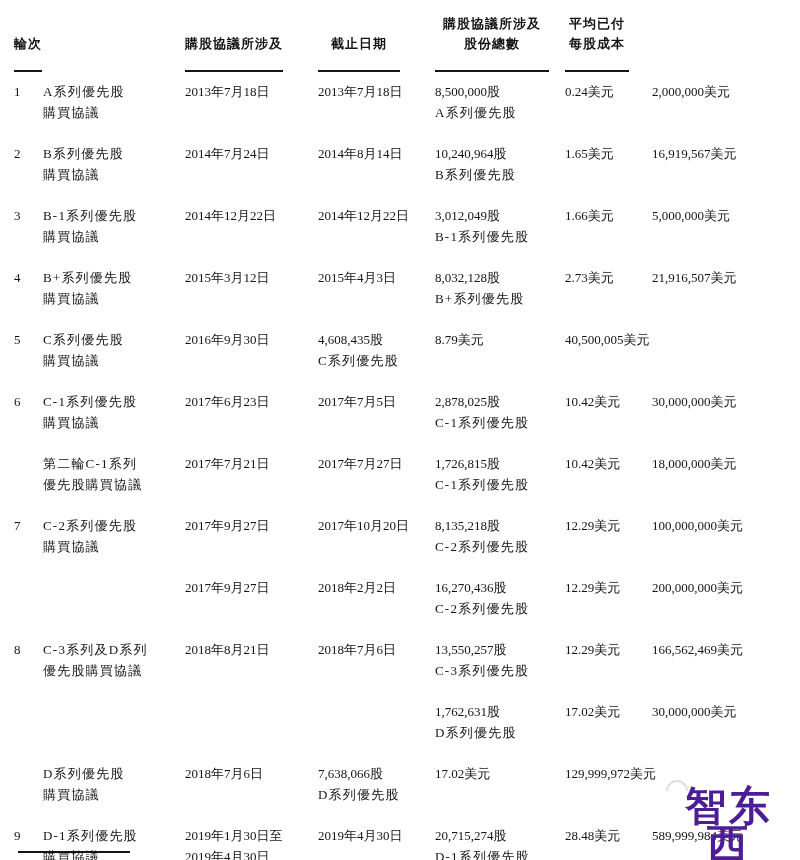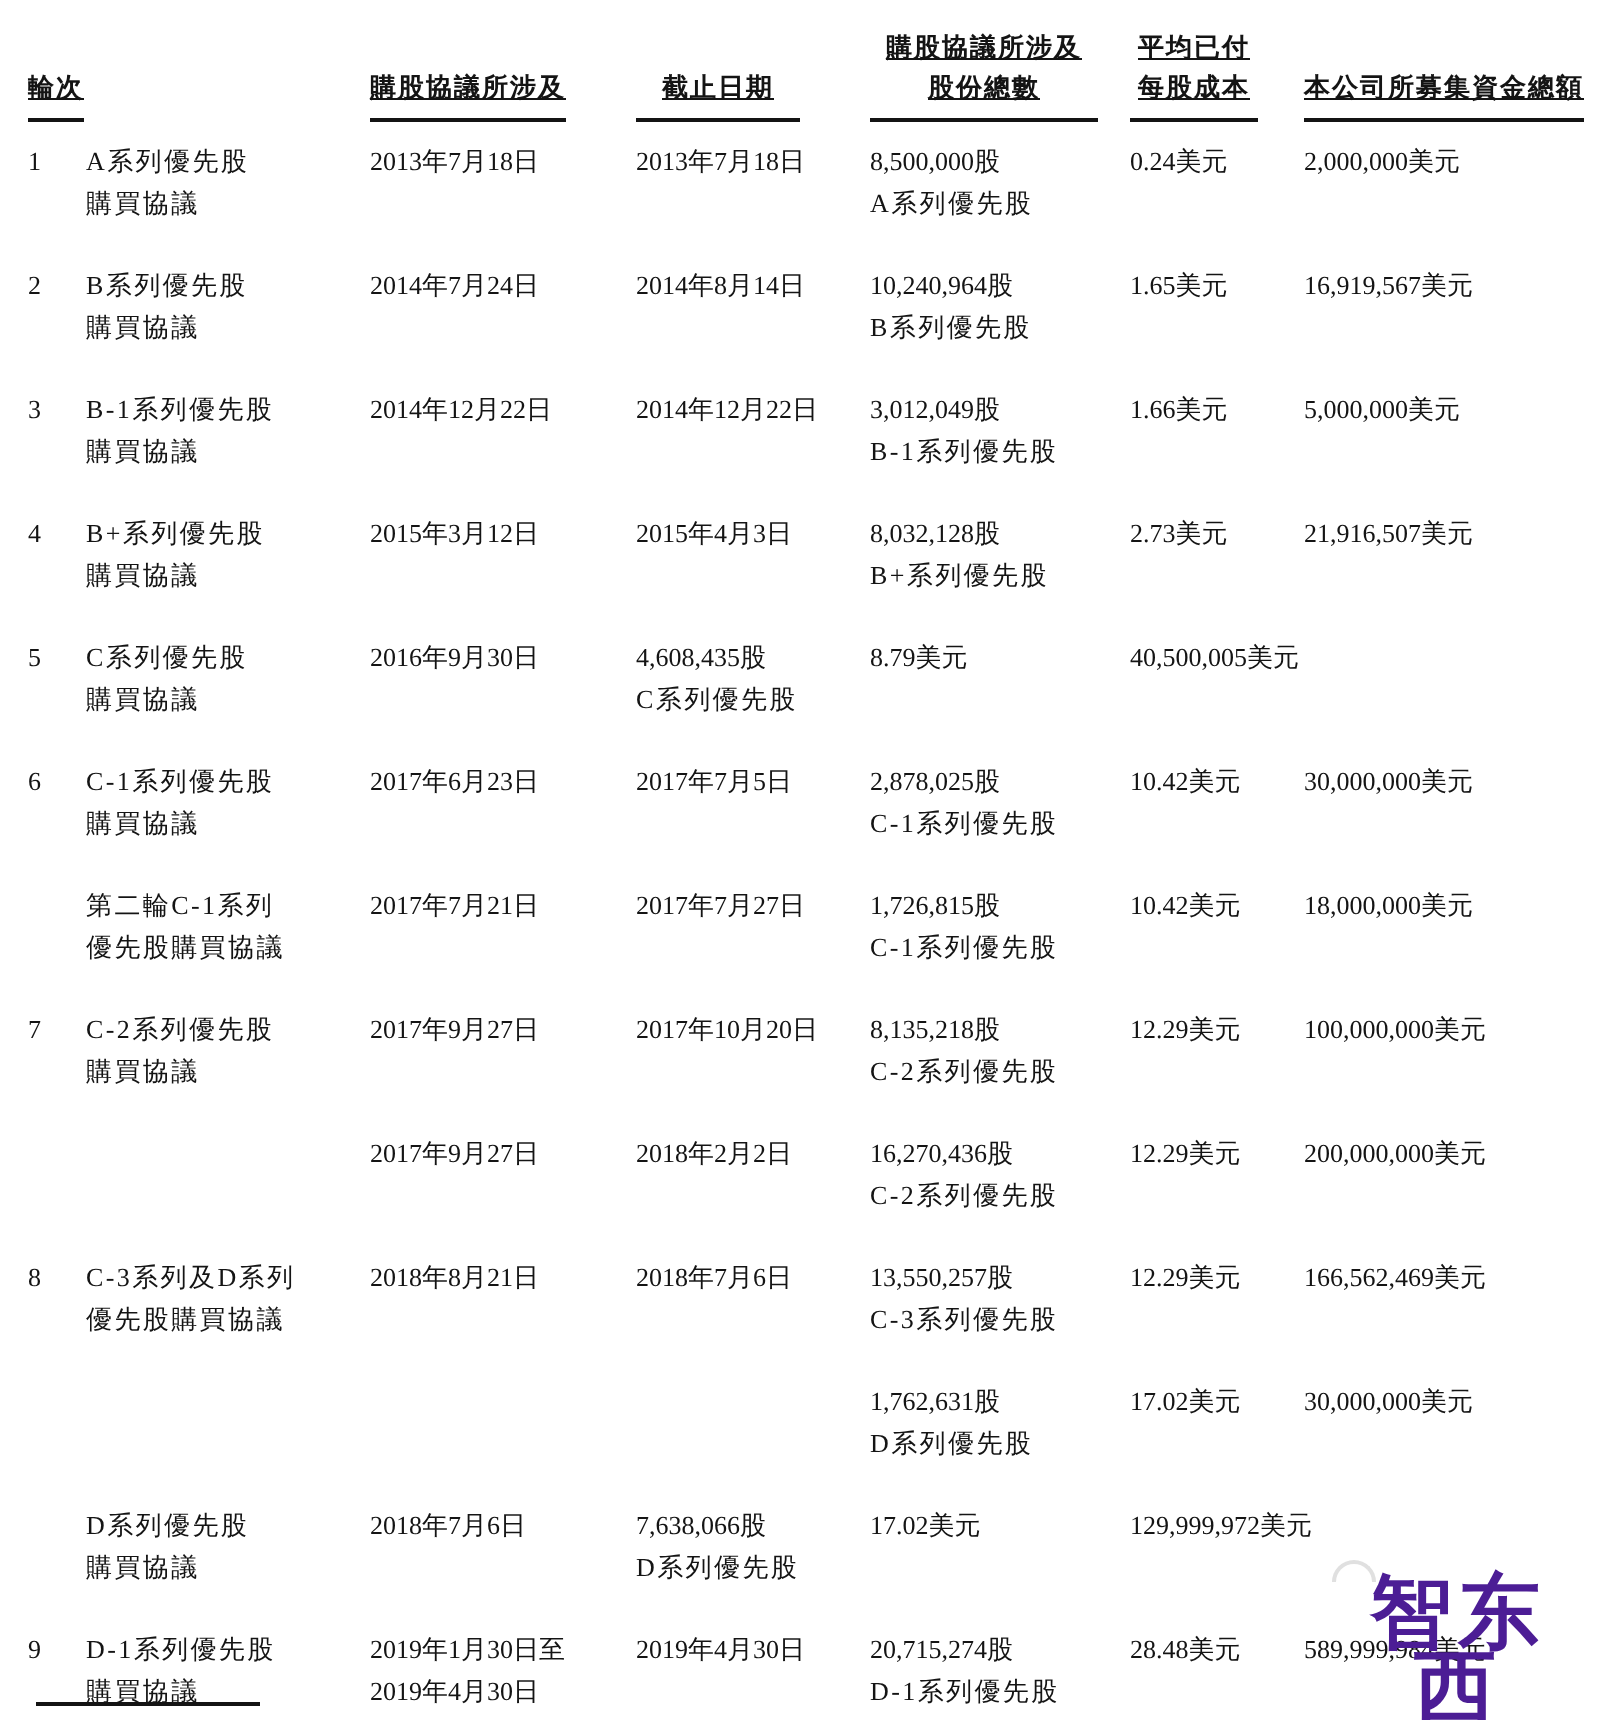--- a/index.html
+++ b/index.html
@@ -21,22 +21,21 @@
   }
 
   
   .thead { align-items:end; margin-bottom:9px; }
   .hd {
     display:inline-block;
     font-weight:bold;
     letter-spacing:1px;
     line-height:20px;
     border-bottom:2.5px solid #141414;
-    padding-bottom:5px;
-    text-decoration:underline;
+    padding-bottom:16px;
   }
   .hd.center { text-align:center; }
   .hd.w-end  { width:82px; }
   .hd.w-shares { width:114px; }
   .hd.w-cost { width:64px; }
 
   
   .row { margin-bottom:20px; line-height:21px; min-height:42px; }
   .cell div { white-space:nowrap; }
   .cell.cn div { letter-spacing:1.2px; }
@@ -83,23 +82,20 @@
     </div>
     <div>
       <span class="hd center w-end">截止日期</span>
     </div>
     <div>
       <span class="hd center w-shares"><span style="display:block">購股協議所涉及</span><span style="display:block">股份總數</span></span>
     </div>
     <div>
       <span class="hd center w-cost"><span style="display:block">平均已付</span><span style="display:block">每股成本</span></span>
     </div>
-    <div>
-      <span class="hd">本公司所募集資金總額</span>
-    </div>
   </div>
 
   <div id="table-body">
       <div class="grid row">
         <div class="cell">
           <div>1</div>
         </div>
         <div class="cell cn">
           <div>A系列優先股</div>
           <div>購買協議</div>

